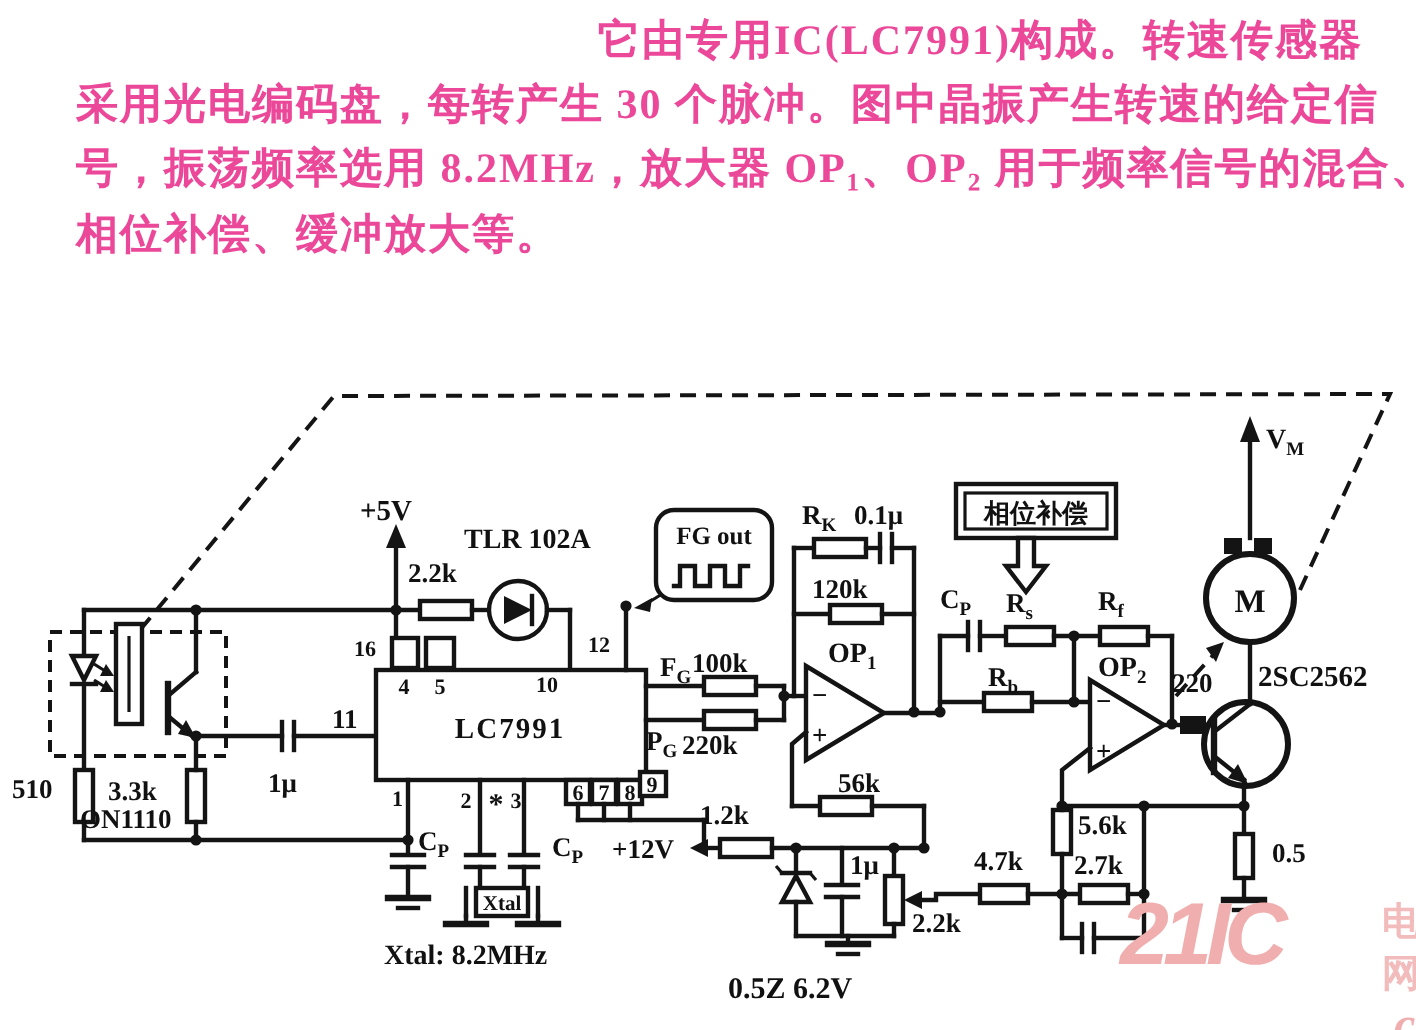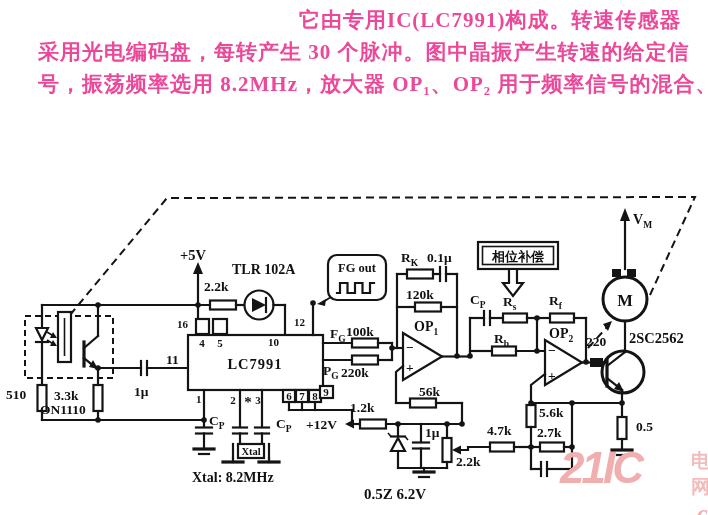--- a/index.html
+++ b/index.html
@@ -34,20 +34,21 @@
   .dot{fill:#141414;stroke:none;}
 </style>
 </head>
 <body>
 
 <div class="stage">
 
   <div class="para-line" style="left:299px;top:7px;">它由专用IC(LC7991)构成。转速传感器</div>
   <div class="para-line" style="left:38px;top:39px;">采用光电编码盘，每转产生 30 个脉冲。图中晶振产生转速的给定信</div>
   <div class="para-line" style="left:38px;top:71px;">号，振荡频率选用 8.2MHz，放大器 OP₁、OP₂ 用于频率信号的混合、</div>
+  <div class="para-line" style="left:38px;top:104px;">相位补偿、缓冲放大等。</div>
 
   <svg width="708" height="515" viewBox="0 0 708 515">
 
     <g>
       <polyline class="dash" points="70,315 167,198 695,197 650,295"></polyline>
       <line class="dash" x1="588" y1="348" x2="608" y2="326"></line>
       <polygon class="solid" points="612,321 603,324 608,331"></polygon>
     </g>
 
     <g>

